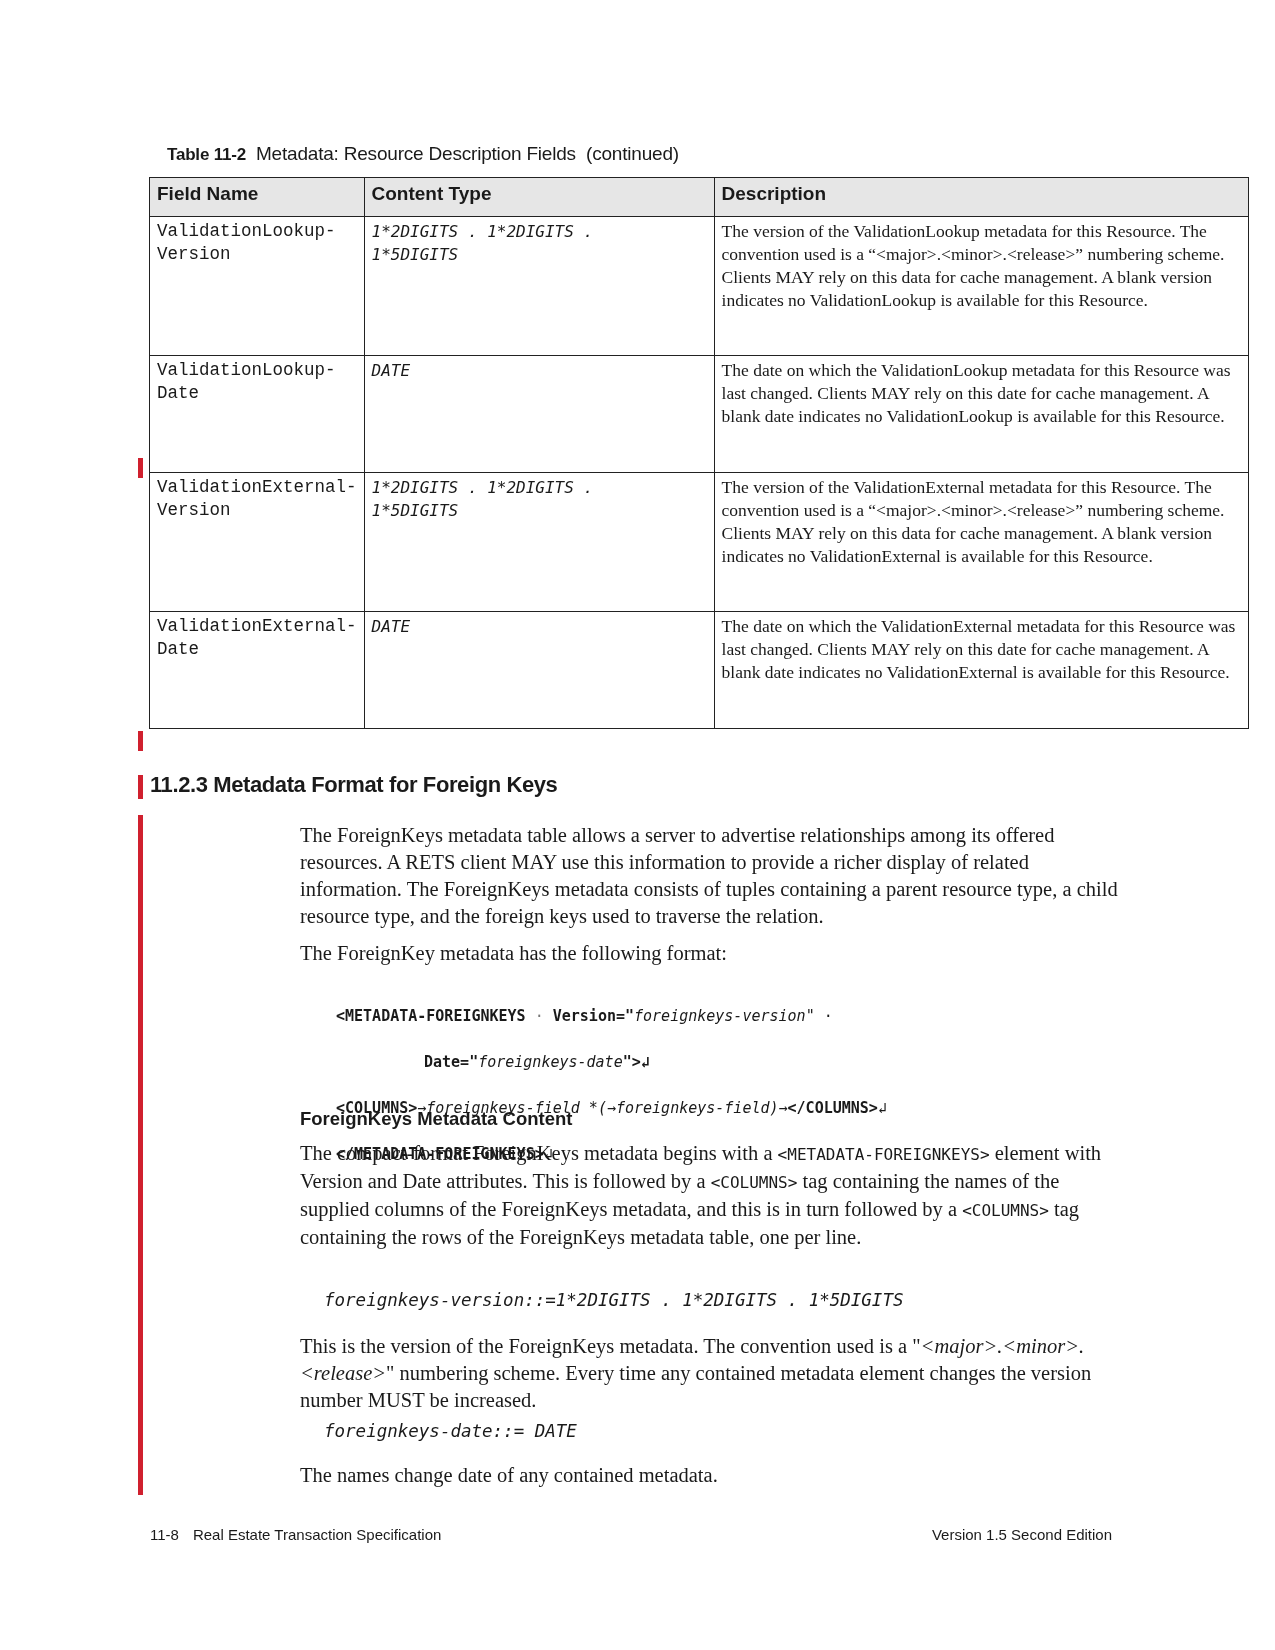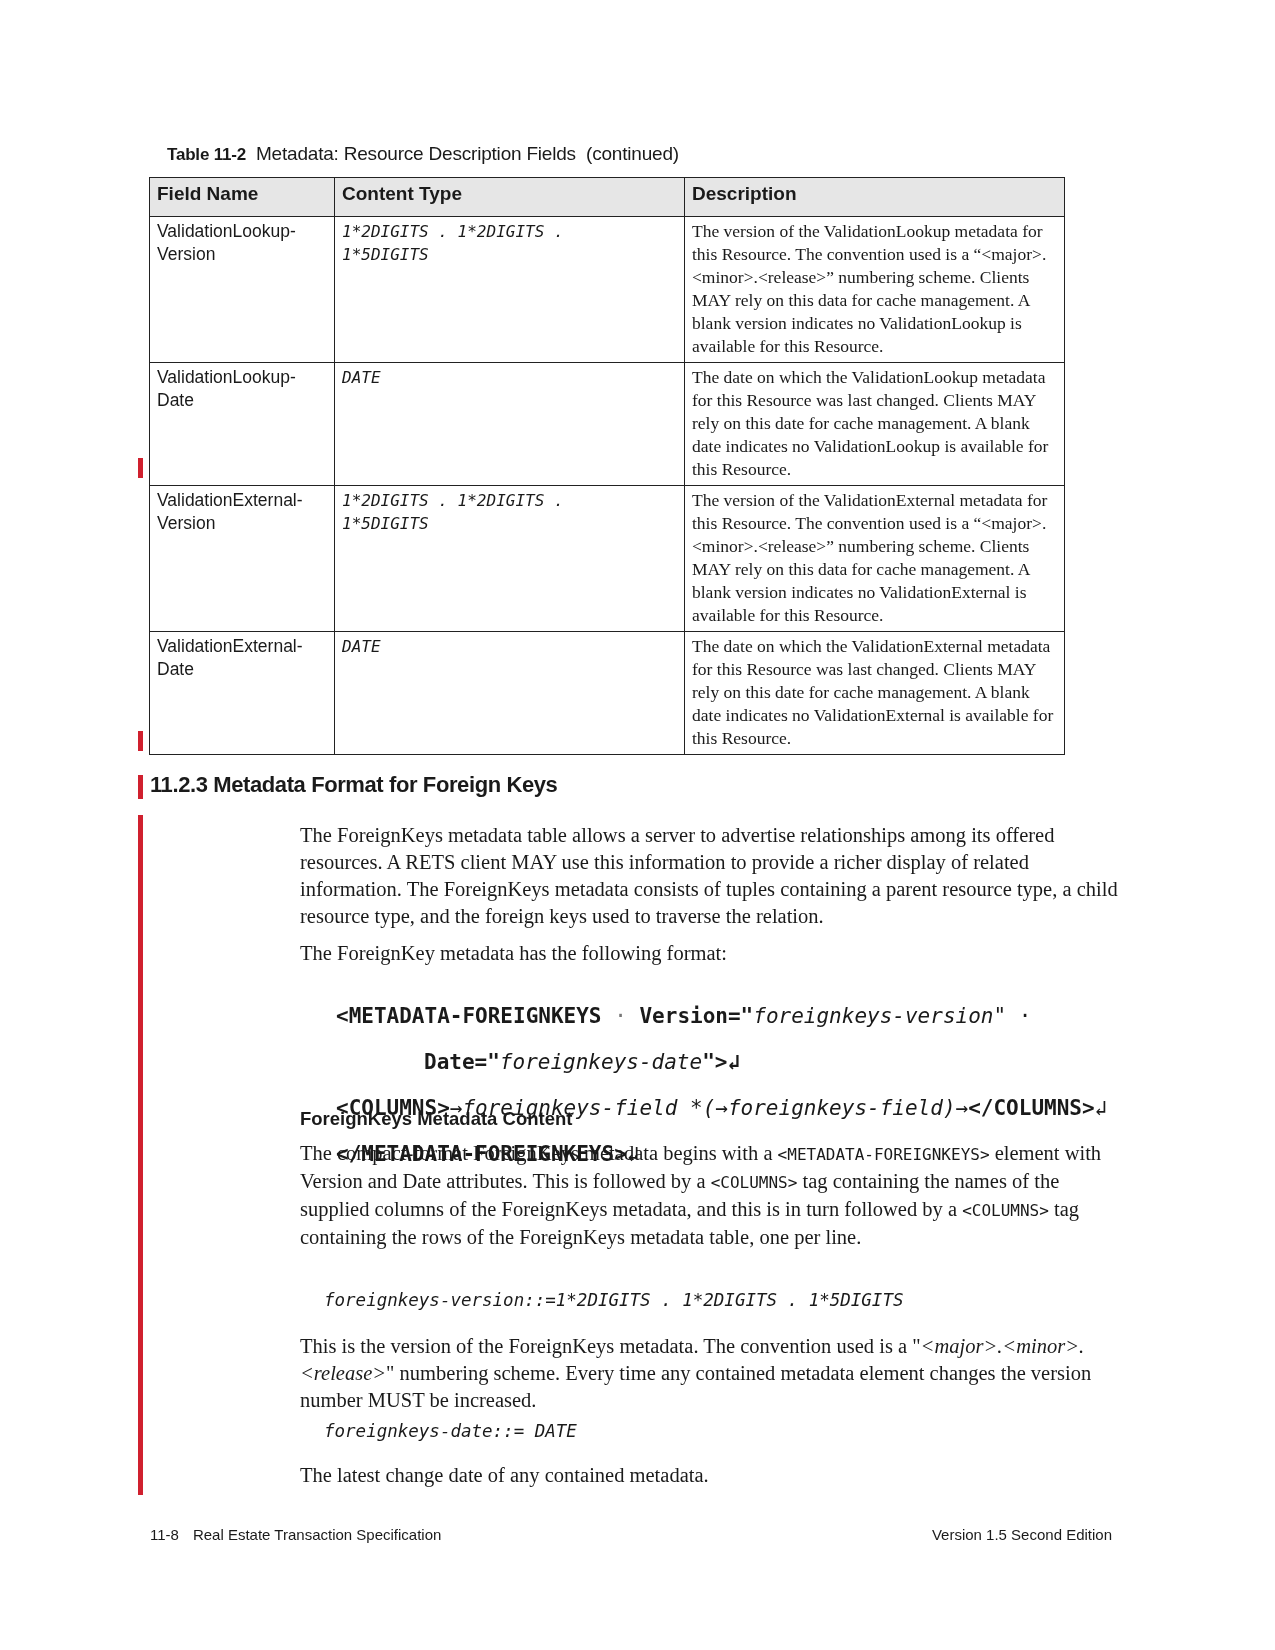--- a/index.html
+++ b/index.html
@@ -3,36 +3,36 @@
 <meta charset="utf-8">
 <style>
   html, body { margin: 0; padding: 0; background: #ffffff; }
   body { width: 1275px; height: 1650px; position: relative; overflow: hidden; color: #1a1a1a; }
   .sans { font-family: "Liberation Sans", "DejaVu Sans", sans-serif; }
   .mono { font-family: "DejaVu Sans Mono", "Liberation Mono", monospace; }
 
   .caption { position: absolute; left: 167px; top: 143px; font-size: 19px; letter-spacing: -0.2px; }
   .caption .num { font-weight: bold; font-size: 17px; margin-right: 10px; }
 
-  table.meta { position: absolute; left: 149px; top: 177px; width: 916px; border-collapse: collapse; }
+  table.meta { position: absolute; left: 149px; top: 177px; width: 1100px; border-collapse: collapse; }
   table.meta th, table.meta td { border: 1.5px solid #222; vertical-align: top; text-align: left; }
   table.meta th { background: #e6e6e6; font-family: "Liberation Sans", sans-serif; font-weight: bold; font-size: 19px; padding: 5px 7px 9px; height: 24px; }
   table.meta td { padding: 3px 7px 4px; font-size: 17.5px; line-height: 23px; }
-  table.meta td.field { font-family: Liberation Sans, sans-serif; width: 170px; margin-left: 37px; }
+  table.meta td.field { font-family: Liberation Mono, monospace; width: 170px; margin-left: 37px; }
   table.meta td.ctype { font-family: "DejaVu Sans Mono", monospace; font-style: italic; font-size: 16px; width: 335px; line-height: 23px; }
   table.meta td.desc { font-family: "Liberation Serif", serif; margin-top: 8px; }
 
   .changebar { position: absolute; left: 138px; width: 5px; background: #d0202e; }
 
   .section-heading { position: absolute; left: 150px; top: 772px; font-family: "Liberation Sans", sans-serif; font-weight: bold; font-size: 22px; letter-spacing: -0.4px; }
 
   .body { position: absolute; left: 300px; width: 820px; font-family: "Liberation Serif", serif; font-size: 20.5px; line-height: 27px; }
   .p1 { top: 822px; }
   .p2 { top: 940px; }
-  .code { position: absolute; left: 336px; font-size: 21px; line-height: 23px; white-space: pre; }
+  .code { position: absolute; left: 336px; font-size: 15px; line-height: 23px; white-space: pre; }
   .code b { font-weight: bold; }
   .code i { font-style: italic; }
   .sub-heading { position: absolute; left: 300px; top: 1108px; font-family: "Liberation Sans", sans-serif; font-weight: bold; font-size: 18.5px; }
   .p3 { top: 1140px; }
   .inlinecode { font-family: "DejaVu Sans Mono", monospace; font-size: 16px; }
   .grammar { position: absolute; left: 324px; font-family: "DejaVu Sans Mono", monospace; font-style: italic; font-size: 17.5px; }
   .p4 { top: 1333px; }
   .p5 { top: 1462px; }
 
   .footer-left { position: absolute; left: 150px; top: 1526px; font-family: "Liberation Sans", sans-serif; font-size: 15px; }
@@ -112,18 +112,18 @@
 </div>
 
 <p class="body p4" style="margin:0">
   <span>This is the version of the ForeignKeys metadata. The convention used is a "</span><em>&lt;major&gt;.&lt;minor&gt;.&lt;release&gt;</em><span>" numbering scheme. Every time any contained metadata element changes the version number MUST be increased.</span>
 </p>
 
 <div class="grammar" style="top:1421px">
   <span>foreignkeys-date</span><span>::= DATE</span>
 </div>
 
-<p class="body p5" style="margin:0">The latest change date of any contained metadata.</p>
+<p class="body p5" style="margin:0">The names change date of any contained metadata.</p>
 
 <div class="footer-left">
   <span class="pg">11-8</span><span>Real Estate Transaction Specification</span>
 </div>
 <div class="footer-right">Version 1.5 Second Edition</div>
 
 </body></html>

